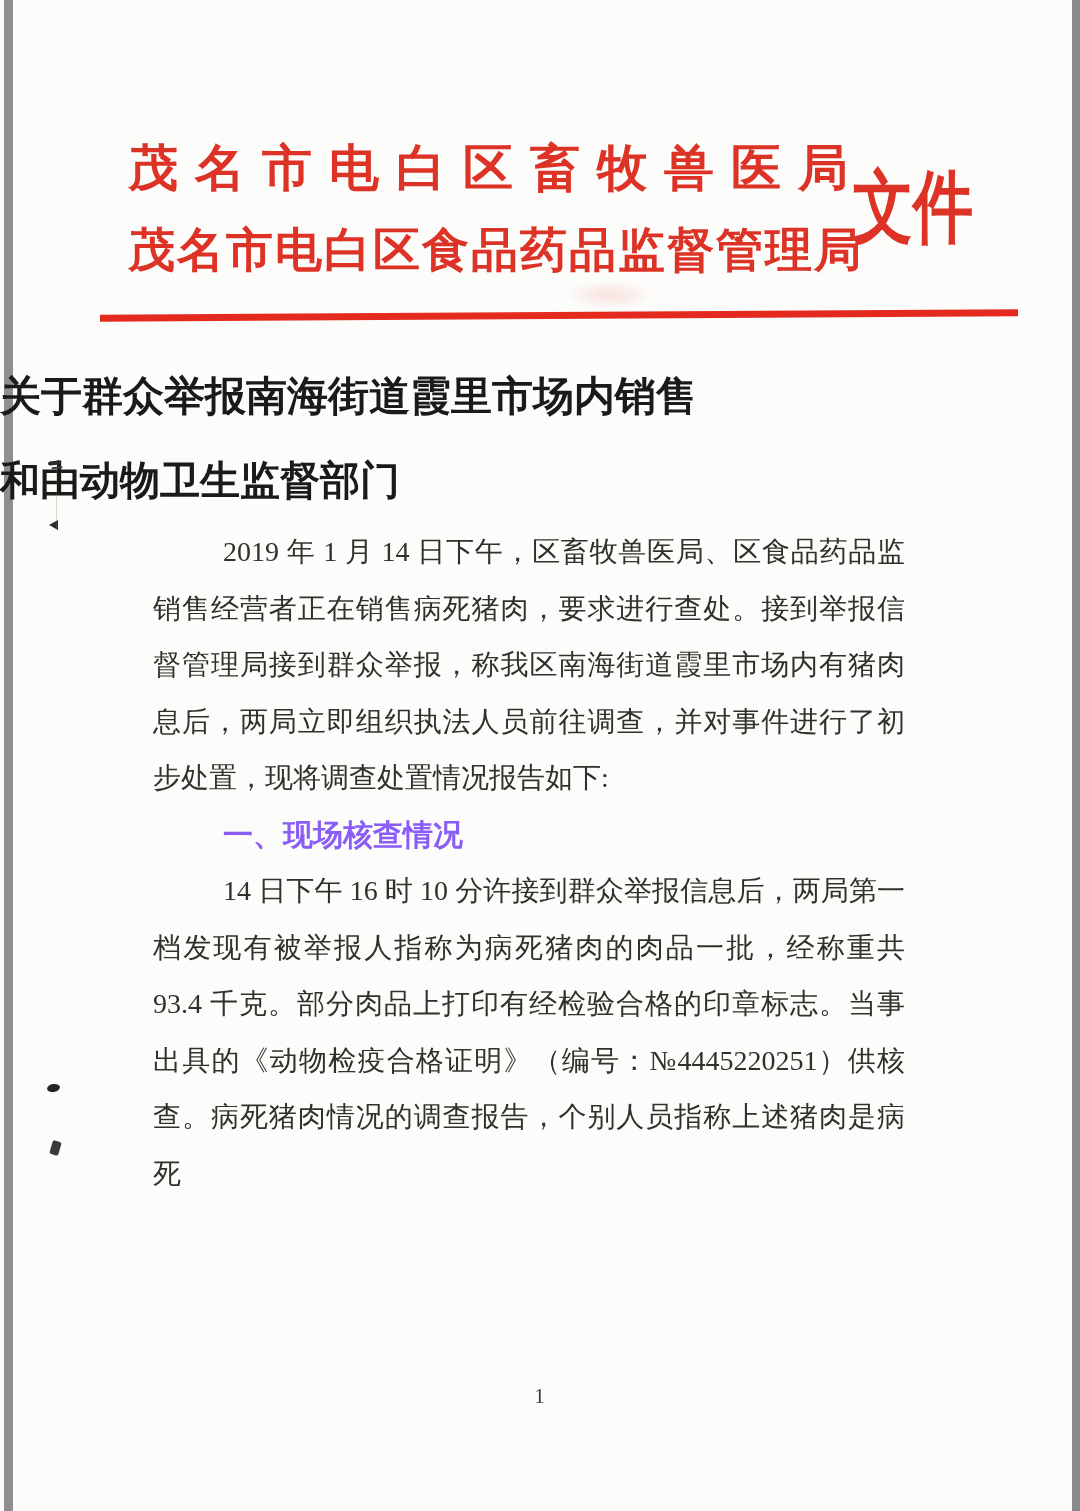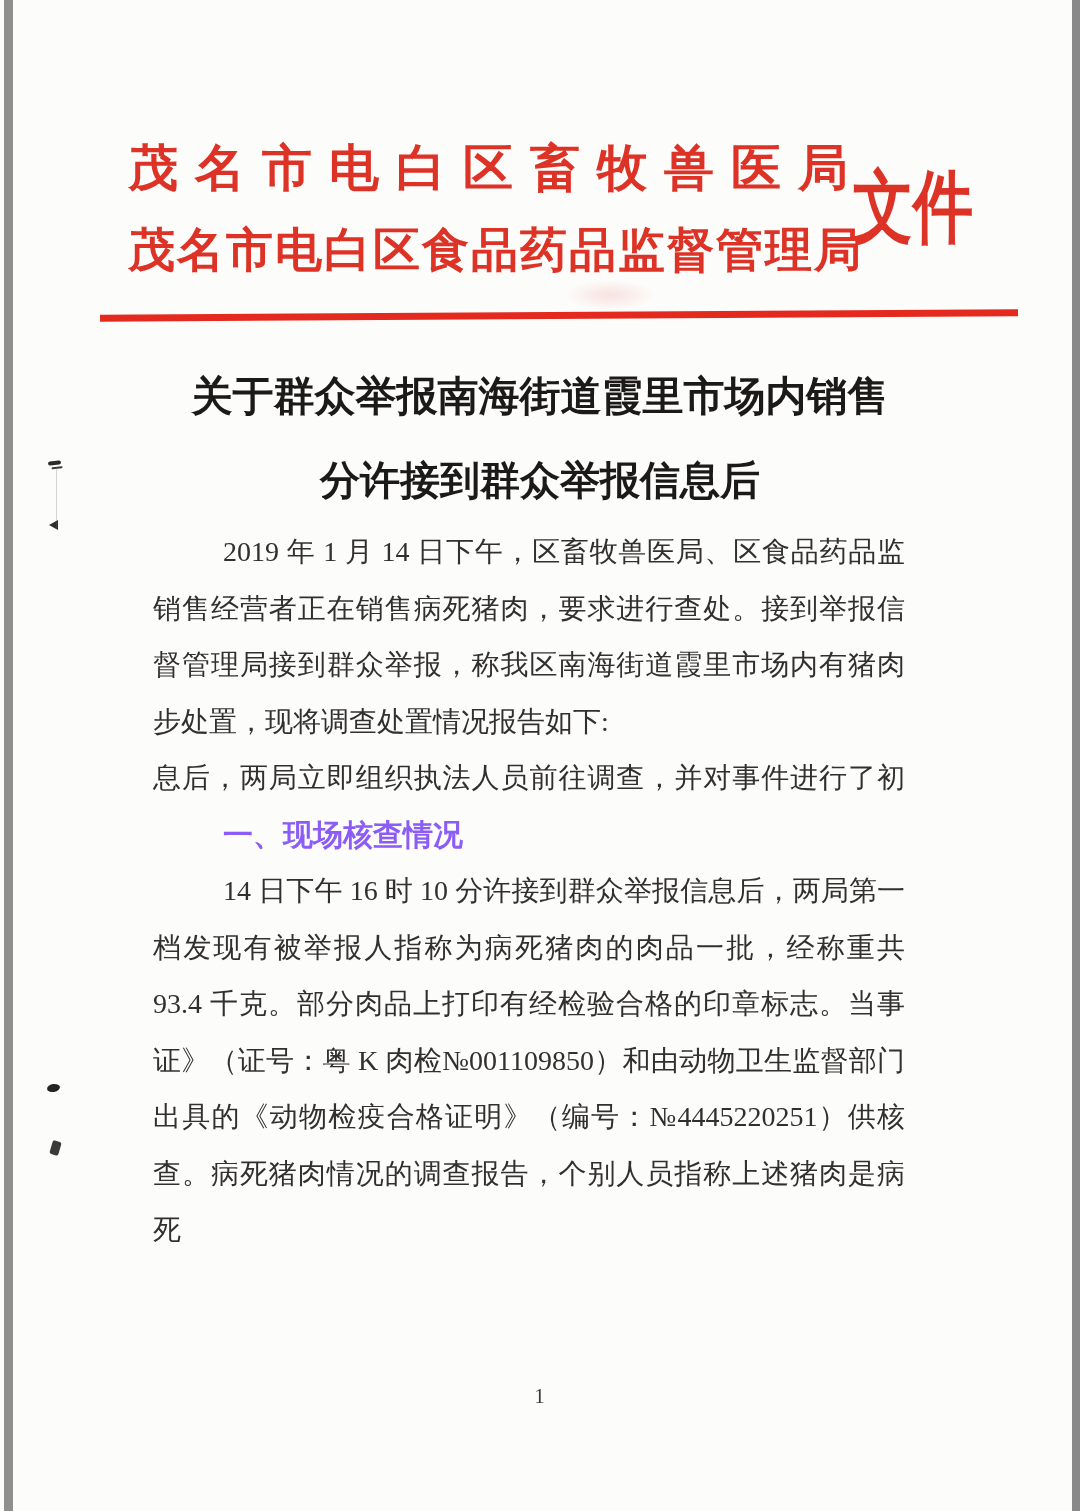--- a/index.html
+++ b/index.html
@@ -23,21 +23,21 @@
   .red-rule {
     position:absolute; left:100px; top:312px; width:918px; height:7px;
     background:#e42a1e; transform:rotate(-0.35deg);
   }
   .rule-smudge {
     position:absolute; left:565px; top:280px; width:90px; height:30px;
     background:radial-gradient(ellipse at center, rgba(232,120,110,0.20), rgba(232,120,110,0) 70%);
   }
 
   
-  .title { position:absolute; left:0; top:376px; width:1080px; text-align:center; color:#1c1a18; font-weight:bold; }
+  .title { position:absolute; left:0; top:376px; width:1080px; text-align:left; color:#1c1a18; font-weight:bold; }
   .title-l1 { font-size:41px; line-height:1; }
   .title-l2 { font-size:40px; line-height:1; margin-top:44px; }
 
   
   .body-text { position:absolute; left:153px; top:524px; width:752px; font-size:28px; color:#32302c; }
   .bline { height:56.5px; line-height:56.5px; }
   .j   { text-align:justify; text-align-last:justify; }
   .l   { text-align:left; }
   .ind { text-indent:70px; }
   .bheading {
@@ -72,34 +72,33 @@
     <div class="agency-l1">茂名市电白区畜牧兽医局</div>
     <div class="agency-l2">茂名市电白区食品药品监督管理局</div>
   </div>
   <div class="doc-type">文件</div>
 
   <div class="rule-smudge"></div>
   <div class="red-rule"></div>
 
   <div class="title">
     <div class="title-l1">关于群众举报南海街道霞里市场内销售</div>
-    <div class="title-l2">分许接到群众举报信息后</div>
+    <div class="title-l2">和由动物卫生监督部门</div>
   </div>
 
   <div class="body-text">
     <div class="bline j ind">2019 年 1 月 14 日下午，区畜牧兽医局、区食品药品监</div>
     <div class="bline j">销售经营者正在销售病死猪肉，要求进行查处。接到举报信</div>
     <div class="bline j">督管理局接到群众举报，称我区南海街道霞里市场内有猪肉</div>
+    <div class="bline j">息后，两局立即组织执法人员前往调查，并对事件进行了初</div>
     <div class="bline l">步处置，现将调查处置情况报告如下:</div>
-    <div class="bline j">息后，两局立即组织执法人员前往调查，并对事件进行了初</div>
     <div class="bline l ind bheading">一、现场核查情况</div>
     <div class="bline j ind">14 日下午 16 时 10 分许接到群众举报信息后，两局第一</div>
     <div class="bline j">档发现有被举报人指称为病死猪肉的肉品一批，经称重共</div>
     <div class="bline j">93.4 千克。部分肉品上打印有经检验合格的印章标志。当事</div>
-    <div class="bline j">证》（证号：粤 K 肉检№001109850）和由动物卫生监督部门</div>
     <div class="bline j">出具的《动物检疫合格证明》（编号：№4445220251）供核</div>
     <div class="bline j">查。病死猪肉情况的调查报告，个别人员指称上述猪肉是病死</div>
   </div>
 
   <div class="page-number">1</div>
 
   <div class="speck sp1"></div>
   <div class="speck sp2"></div>
   <div class="crease"></div>
   <div class="speck sp3"></div>

